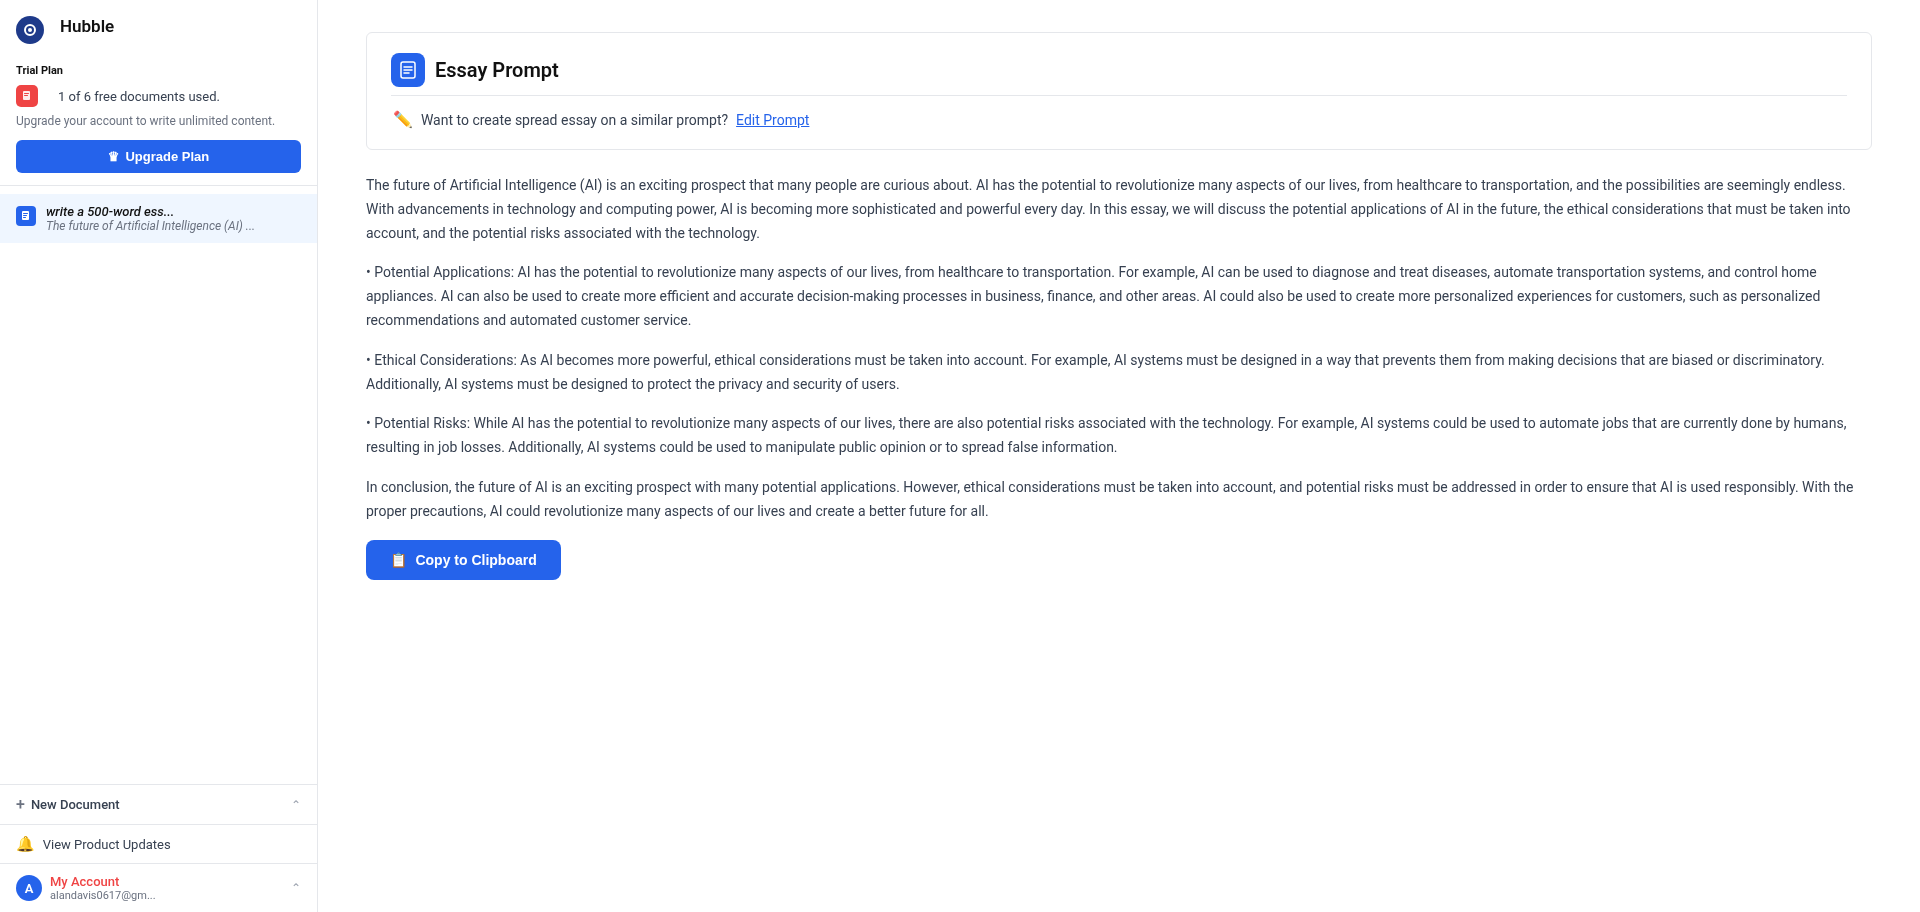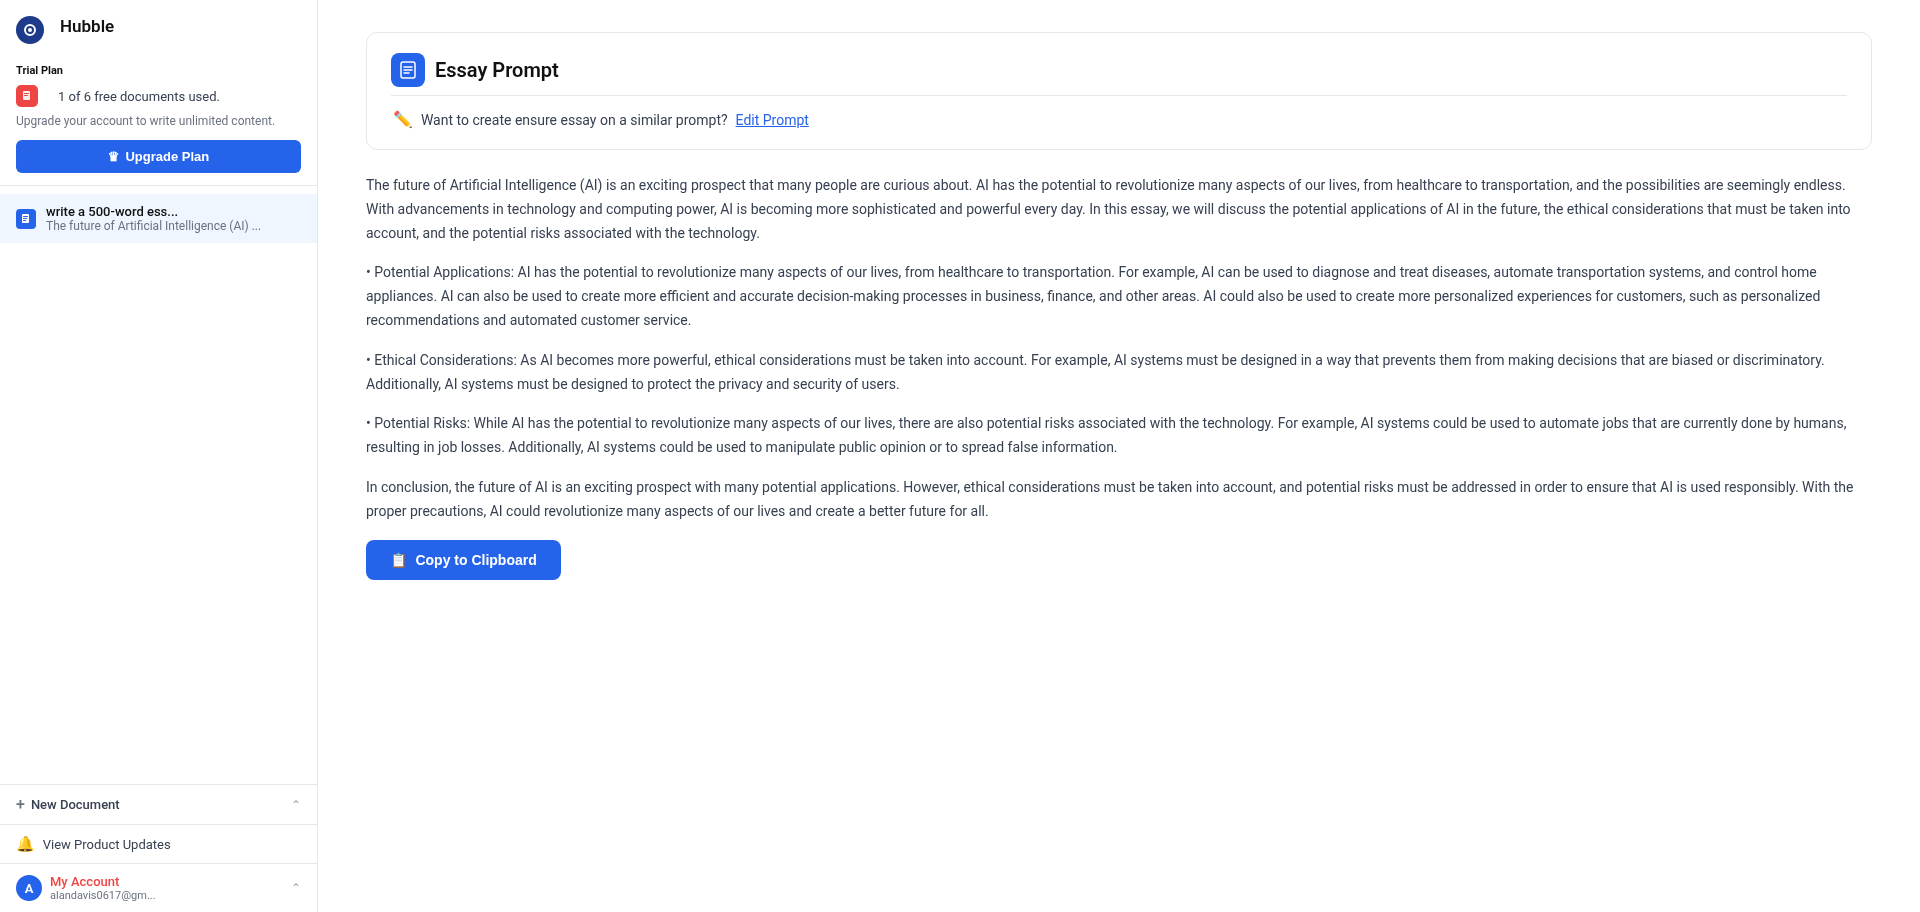--- a/index.html
+++ b/index.html
@@ -111,21 +111,22 @@
       flex: 1;
       overflow-y: auto;
       padding: 8px 0;
     }
 
     .doc-item {
       padding: 10px 16px;
       cursor: pointer;
       display: flex;
       gap: 10px;
-      align-items: center;
+      align-items: flex-start;
+      font-style: italic;
     }
     .doc-item.active { background: #eff6ff; }
 
     .doc-icon {
       width: 20px;
       height: 20px;
       background: #2563eb;
       border-radius: 4px;
       display: flex;
       align-items: center;
@@ -239,21 +240,21 @@
     
     #main {
       flex: 1;
       overflow-y: auto;
       background: #fff;
       padding: 32px 48px;
     }
 
     .prompt-card {
       border: 1px solid #e5e7eb;
-      border-radius: 11px;
+      border-radius: 6px;
       padding: 20px 24px;
       margin-bottom: 24px;
     }
 
     .prompt-header {
       display: flex;
       align-items: center;
       gap: 10px;
       margin-bottom: 8px;
     }
@@ -435,21 +436,21 @@
           <line x1="6" y1="7" x2="14" y2="7" stroke="white" stroke-width="1.5" stroke-linecap="round"></line>
           <line x1="6" y1="10" x2="14" y2="10" stroke="white" stroke-width="1.5" stroke-linecap="round"></line>
           <line x1="6" y1="13" x2="11" y2="13" stroke="white" stroke-width="1.5" stroke-linecap="round"></line>
         </svg>
       </div>
       <span class="prompt-title">Essay Prompt</span>
     </div>
     <hr class="prompt-divider">
     <div class="edit-prompt-row">
       <span class="edit-icon">✏️</span>
-      <span class="edit-prompt-text">Want to create ensure essay on a similar prompt?</span>
+      <span class="edit-prompt-text">Want to create spread essay on a similar prompt?</span>
       <span class="edit-prompt-link">Edit Prompt</span>
     </div>
   </div>
 
 
   <p class="essay-paragraph">The future of Artificial Intelligence (AI) is an exciting prospect that many people are curious about. AI has the potential to revolutionize many aspects of our lives, from healthcare to transportation, and the possibilities are seemingly endless. With advancements in technology and computing power, AI is becoming more sophisticated and powerful every day. In this essay, we will discuss the potential applications of AI in the future, the ethical considerations that must be taken into account, and the potential risks associated with the technology.</p>
   <p class="essay-paragraph">• Potential Applications: AI has the potential to revolutionize many aspects of our lives, from healthcare to transportation. For example, AI can be used to diagnose and treat diseases, automate transportation systems, and control home appliances. AI can also be used to create more efficient and accurate decision-making processes in business, finance, and other areas. AI could also be used to create more personalized experiences for customers, such as personalized recommendations and automated customer service.</p>
   <p class="essay-paragraph">• Ethical Considerations: As AI becomes more powerful, ethical considerations must be taken into account. For example, AI systems must be designed in a way that prevents them from making decisions that are biased or discriminatory. Additionally, AI systems must be designed to protect the privacy and security of users.</p>
   <p class="essay-paragraph">• Potential Risks: While AI has the potential to revolutionize many aspects of our lives, there are also potential risks associated with the technology. For example, AI systems could be used to automate jobs that are currently done by humans, resulting in job losses. Additionally, AI systems could be used to manipulate public opinion or to spread false information.</p>
   <p class="essay-paragraph">In conclusion, the future of AI is an exciting prospect with many potential applications. However, ethical considerations must be taken into account, and potential risks must be addressed in order to ensure that AI is used responsibly. With the proper precautions, AI could revolutionize many aspects of our lives and create a better future for all.</p>

